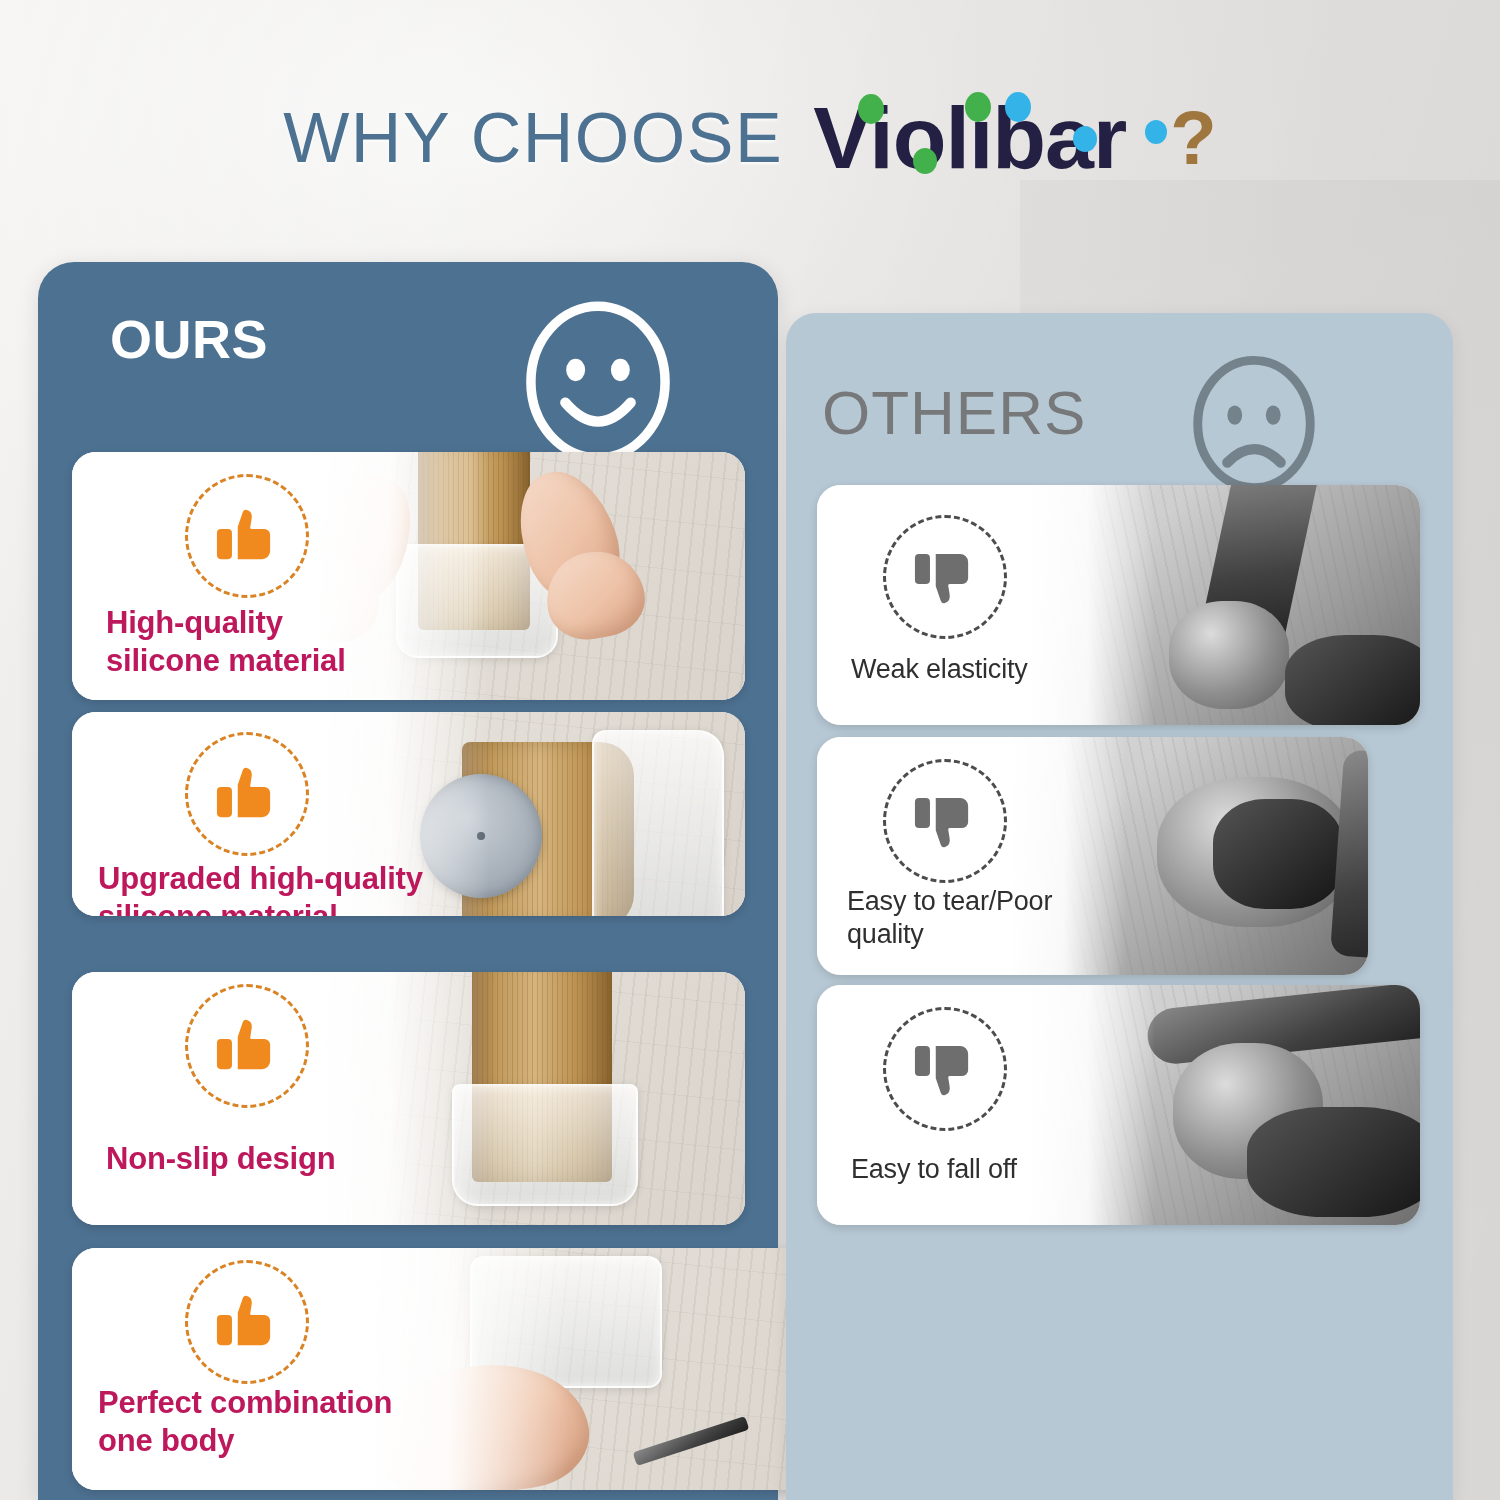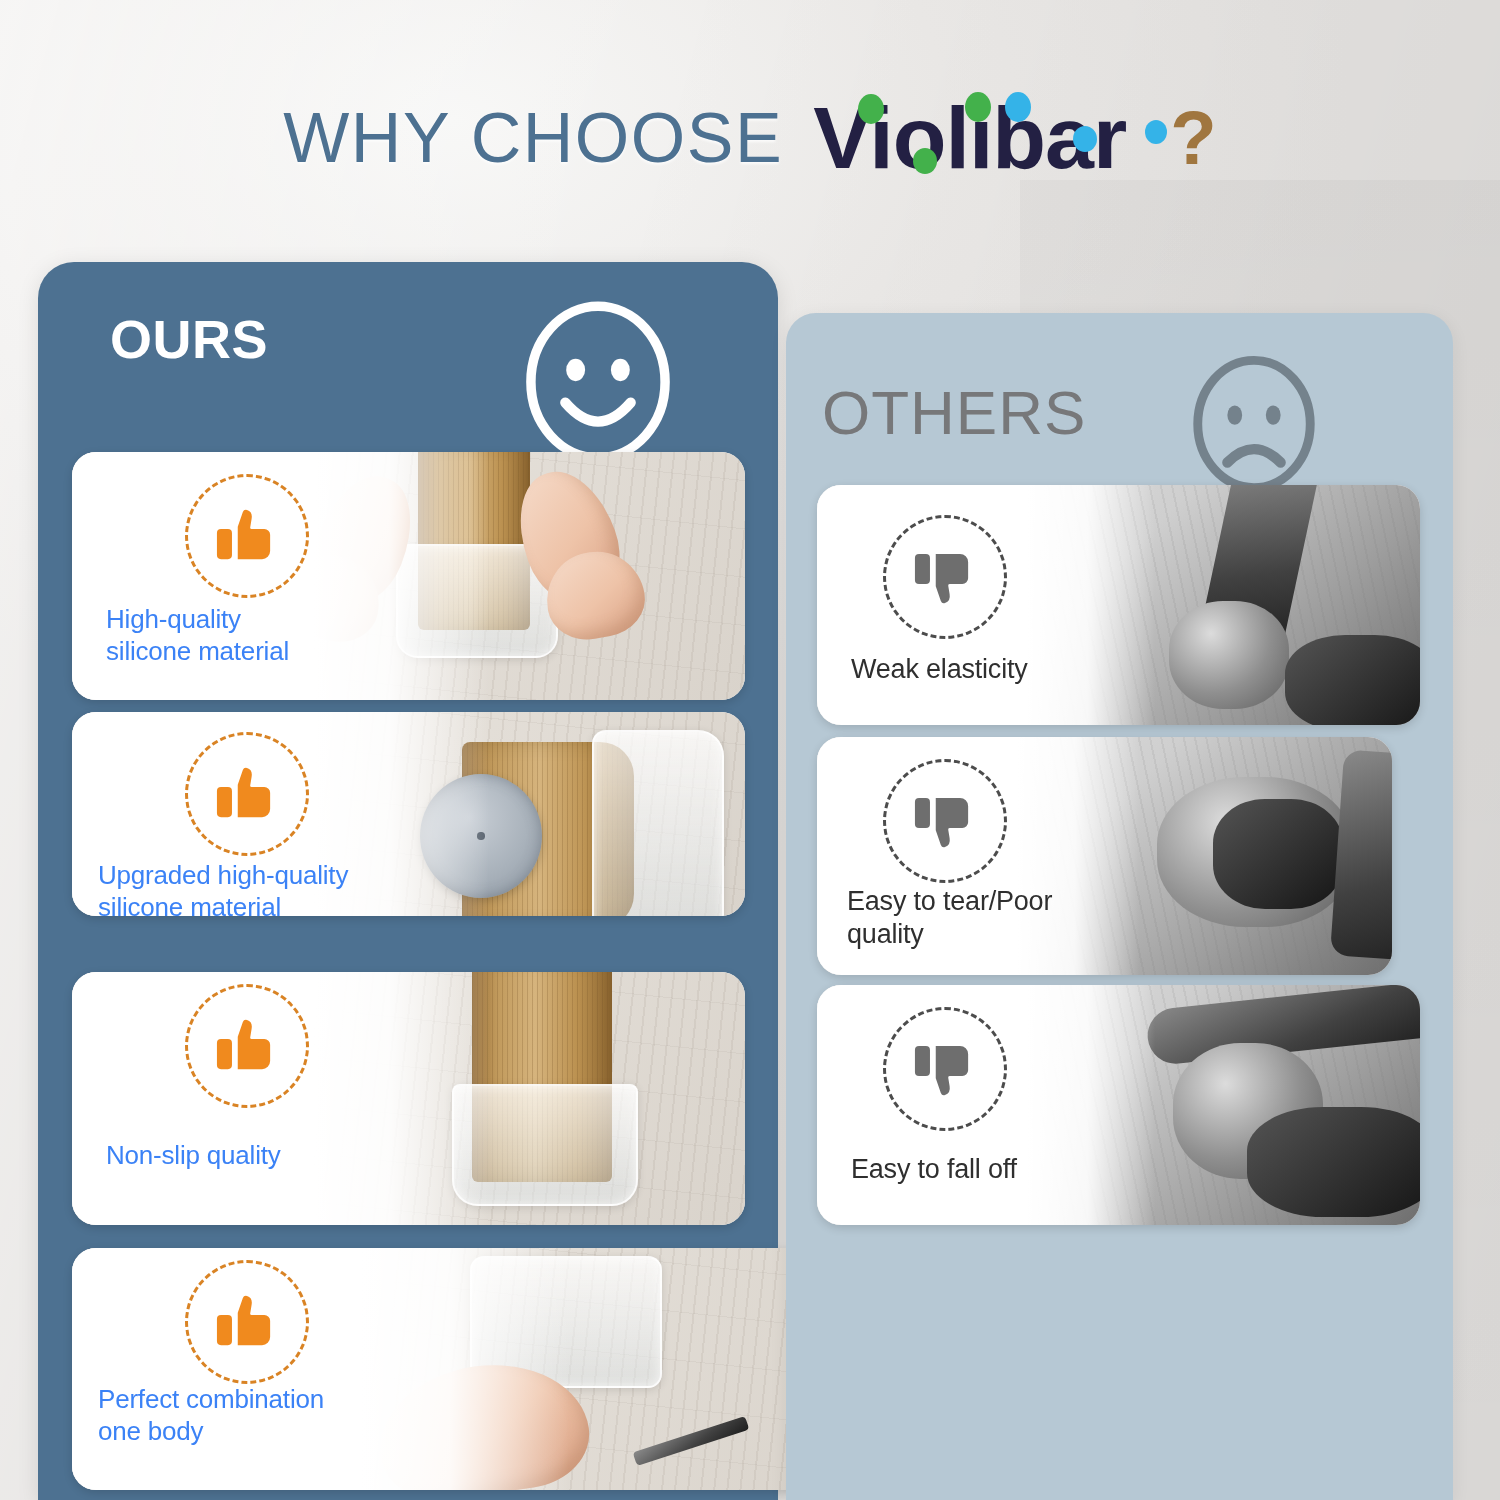--- a/index.html
+++ b/index.html
@@ -79,21 +79,21 @@
   }
   .badge{
     position:absolute;border-radius:50%;
     display:flex;align-items:center;justify-content:center;
   }
   .badge.up{border:3px dashed #d98324;}
   .badge.down{border:3px dashed #4c4c4c;}
   .caption{
     position:absolute;line-height:1.22;
   }
-  .caption.ours{font-size:26px;font-weight:normal;color:#3b82f6;letter-spacing:-.2px;}
+  .caption.ours{font-size:31px;font-weight:bold;color:#be185d;letter-spacing:-.2px;}
   .caption.others{font-size:27px;font-weight:normal;color:#2f2f2f;letter-spacing:-.2px;}
 
   
   .wood-floor{
     position:absolute;inset:0;
     background:
       repeating-linear-gradient(96deg, rgba(160,148,136,.16) 0 2px, rgba(255,255,255,0) 2px 13px),
       repeating-linear-gradient(6deg, rgba(150,140,130,.10) 0 1px, rgba(255,255,255,0) 1px 48px),
       linear-gradient(120deg,#efece7 0%,#e4dfd8 50%,#d9d3cb 100%);
   }
@@ -216,21 +216,21 @@
       <div class="bamboo" style="left:400px;top:-14px;width:140px;height:224px;"></div>
       <div class="glassring" style="left:380px;top:112px;width:182px;height:118px;border-radius:8px 8px 26px 26px;"></div>
     </div>
     <div class="veil"></div>
     <div class="badge up" style="left:113px;top:12px;width:118px;height:118px;">
       <svg viewBox="0 0 64 64" width="74" height="74">
         <rect x="6" y="26" width="13" height="26" rx="3.5" fill="#f08a1e"></rect>
         <path d="M24 52 H45 a7 7 0 0 0 7-7 V31 a5 5 0 0 0-5-5 H36 q-1.5 0-1.2-1.6 L36 17 q1-6-4-7.5 -2.6-.8-3.6 1.8 L24 24 Z" fill="#f08a1e"></path>
       </svg>
     </div>
-    <div class="caption ours" style="left:34px;top:168px;width:420px;white-space:pre-line;">Non-slip quality</div>
+    <div class="caption ours" style="left:34px;top:168px;width:420px;white-space:pre-line;">Non-slip design</div>
   </div>
 
   <div class="card" style="left:72px;top:1248px;width:801px;height:242px;">
     <div class="photo">
       <div class="wood-floor"></div>
       <div class="glassring" style="left:398px;top:8px;width:188px;height:128px;border-radius:14px;"></div>
       <div class="finger" style="left:306px;top:118px;width:210px;height:128px;transform:rotate(-8deg);border-radius:50% 50% 30% 30%/60% 60% 40% 40%;"></div>
       <div class="metalbar" style="left:560px;top:186px;width:118px;height:14px;transform:rotate(-18deg);"></div>
     </div>
     <div class="veil"></div>
@@ -264,21 +264,21 @@
     <div class="veil-r"></div>
     <div class="badge down" style="left:66px;top:30px;width:118px;height:118px;">
       <svg viewBox="0 0 64 64" width="74" height="74">
         <rect x="6" y="12" width="13" height="26" rx="3.5" fill="#6e6e6e"></rect>
         <path d="M24 12 H45 a7 7 0 0 1 7 7 V33 a5 5 0 0 1-5 5 H36 q-1.5 0-1.2 1.6 L36 47 q1 6-4 7.5 -2.6 .8-3.6-1.8 L24 40 Z" fill="#6e6e6e"></path>
       </svg>
     </div>
     <div class="caption others" style="left:34px;top:168px;width:380px;white-space:pre-line;">Weak elasticity</div>
   </div>
 
-  <div class="card" style="left:817px;top:737px;width:551px;height:238px;padding-left:24px;">
+  <div class="card" style="left:817px;top:737px;width:551px;height:238px;">
     <div class="photo">
       <div class="gray-scene"></div>
       <div class="grit" style="left:340px;top:40px;width:196px;height:150px;"></div>
       <div class="darkblob" style="left:396px;top:62px;width:130px;height:110px;"></div>
       <div class="metalbar" style="left:520px;top:16px;width:110px;height:206px;border-radius:18px;transform:rotate(4deg);"></div>
     </div>
     <div class="veil-r"></div>
     <div class="badge down" style="left:66px;top:22px;width:118px;height:118px;">
       <svg viewBox="0 0 64 64" width="74" height="74">
         <rect x="6" y="12" width="13" height="26" rx="3.5" fill="#6e6e6e"></rect>

